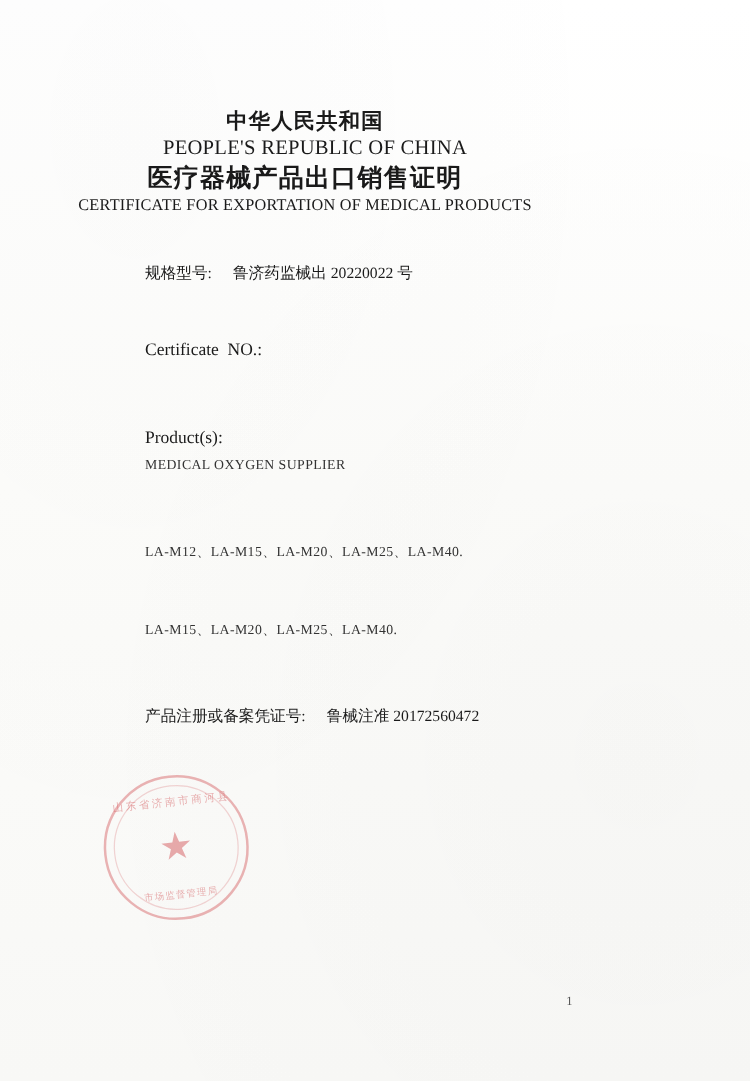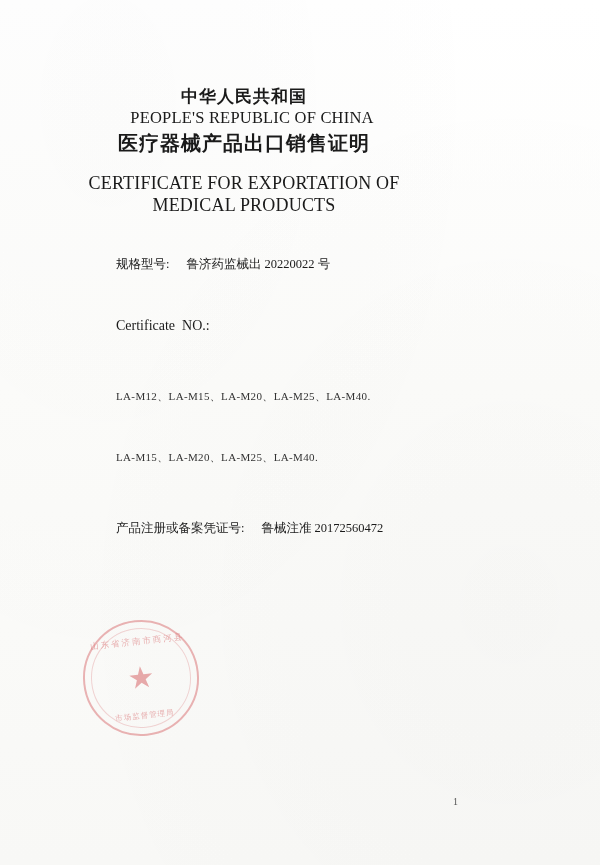--- a/index.html
+++ b/index.html
@@ -55,25 +55,24 @@
     margin-left: 16px;
   }
   .t-cn2 {
     font-size: 20px;
     font-weight: bold;
     letter-spacing: 1px;
     line-height: 1.3;
     margin-top: 1px;
   }
   .t-en2 {
-    font-size: 18px;
+    font-size: 13px;
     line-height: 1.25;
     letter-spacing: 0.2px;
     padding: 0 60px;
-    margin-top: 16px;
   }
 
   
   .fields {
     margin: 16px 0 0 0;
     padding: 0 76px 0 76px;
   }
   .field {
     margin-bottom: 9px;
   }
@@ -175,20 +174,24 @@
       <div class="field">
         <div class="line">
           <span class="cn-label">规格型号:</span><span class="val-cn">鲁济药监械出 20220022 号</span>
         </div>
         <div class="line">
           <span class="en">Certificate  NO.:</span>
         </div>
       </div>
 
       <div class="field">
+        <div class="line">
+          <span class="en">Product(s):</span>
+          <span class="en-mono">MEDICAL OXYGEN SUPPLIER</span>
+        </div>
       </div>
 
       <div class="field">
         <div class="line">
           <span class="en-mono">LA-M12、LA-M15、LA-M20、LA-M25、LA-M40.</span>
         </div>
         <div class="line">
           <span class="en-mono">LA-M15、LA-M20、LA-M25、LA-M40.</span>
         </div>
       </div>

